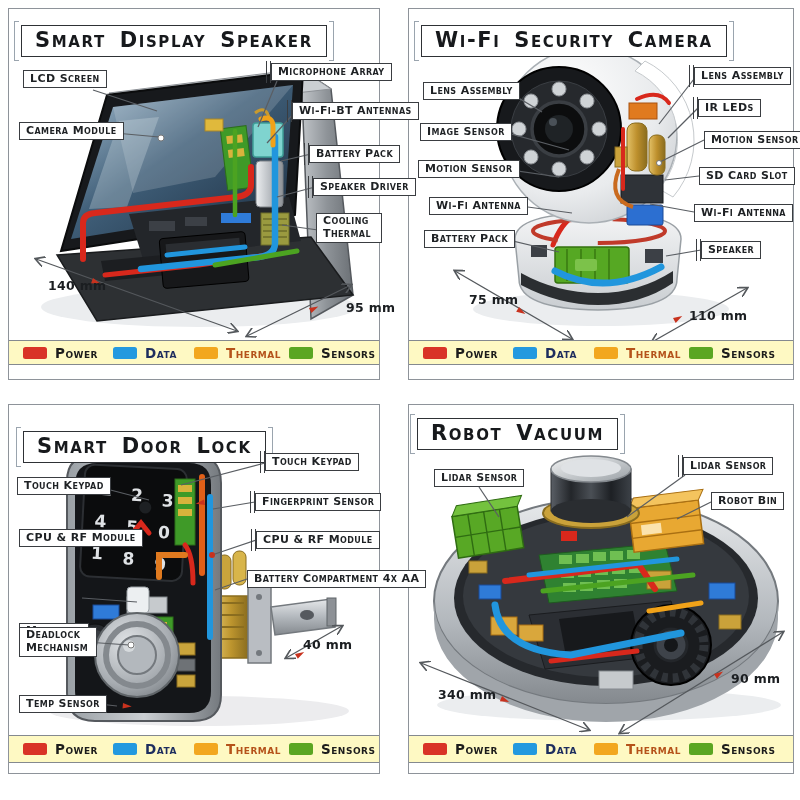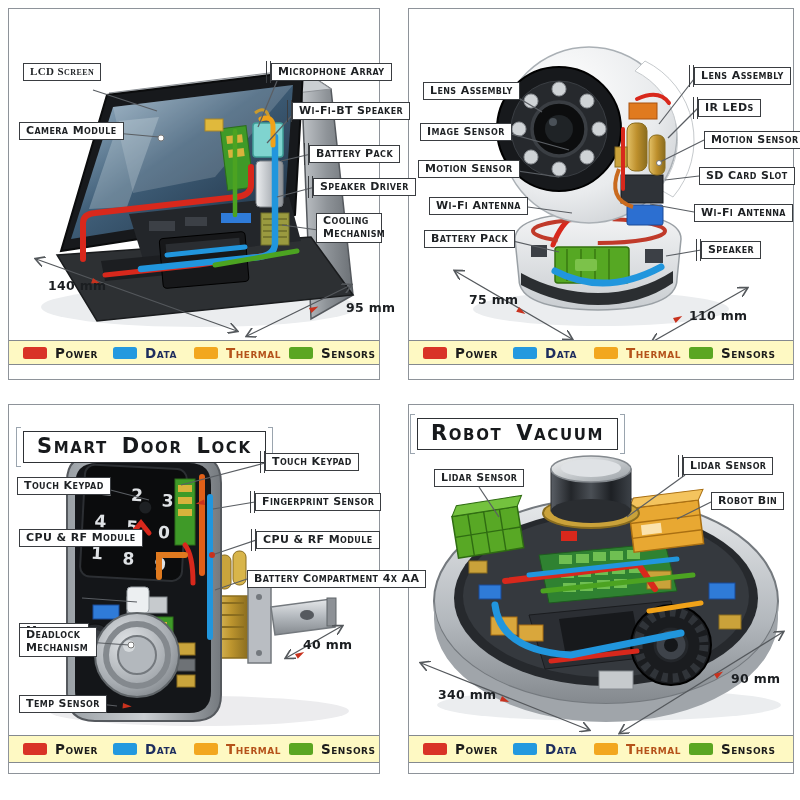--- a/index.html
+++ b/index.html
@@ -108,27 +108,28 @@
       </g>
       <circle cx="152" cy="129" r="3" fill="#fff" stroke="#777"></circle>
 
       <g stroke="#54585c" stroke-width="1.2" fill="none">
         <path d="M27,250 L228,322" marker-start="url(#sp-a)" marker-end="url(#sp-a)"></path>
         <path d="M238,327 L342,276" marker-start="url(#sp-a)" marker-end="url(#sp-a)"></path>
       </g>
       <polygon points="0,0 9,2.8 0,5.6" fill="#c8321e" transform="translate(84,269) rotate(20)"></polygon>
       <polygon points="0,0 9,2.8 0,5.6" fill="#c8321e" transform="translate(300,299) rotate(-26)"></polygon>
     </svg>
-    <div class="lbl" style="left:14px;top:54px;font-family:Liberation Serif, serif;">LCD Screen</div>
+    <div class="title" style="left:12px;top:16px;">Smart Display Speaker</div>
+    <div class="lbl" style="left:14px;top:61px;">LCD Screen</div>
     <div class="lbl" style="left:10px;top:113px;">Camera Module</div>
     <div class="lbl tickL" style="left:262px;top:54px;">Microphone Array</div>
-    <div class="lbl tickL" style="left:283px;top:93px;">Wi-Fi-BT Speaker</div>
+    <div class="lbl tickL" style="left:283px;top:93px;">Wi-Fi-BT Antennas</div>
     <div class="lbl tickL" style="left:300px;top:136px;">Battery Pack</div>
     <div class="lbl tickL" style="left:304px;top:169px;">Speaker Driver</div>
-    <div class="lbl wrap" style="left:307px;top:204px;width:52px;">Cooling Mechanism</div>
+    <div class="lbl wrap" style="left:307px;top:204px;width:52px;">Cooling Thermal</div>
     <div class="dim" style="left:39px;top:269px;">140 mm</div>
     <div class="dim" style="left:307px;top:291px;margin-left:30px;">95 mm</div>
     <div class="legend" style="bottom:14px;height:23px;">
       <span class="leg-item" style="left:14px;">
           <span class="sw sw-power"></span>
           <span>Power</span>
         </span>
       <span class="leg-item t-data" style="left:104px;">
           <span class="sw sw-data"></span>
           <span>Data</span>
@@ -225,20 +226,21 @@
       </g>
       <circle cx="250" cy="154" r="2.5" fill="#fff" stroke="#777"></circle>
 
       <g stroke="#54585c" stroke-width="1.2" fill="none">
         <path d="M46,262 L163,330" marker-start="url(#cam-a)" marker-end="url(#cam-a)"></path>
         <path d="M243,333 L338,279" marker-start="url(#cam-a)" marker-end="url(#cam-a)"></path>
       </g>
       <polygon points="0,0 9,2.8 0,5.6" fill="#c8321e" transform="translate(110,298) rotate(30)"></polygon>
       <polygon points="0,0 9,2.8 0,5.6" fill="#c8321e" transform="translate(264,309) rotate(-29)"></polygon>
     </svg>
+    <div class="title" style="left:12px;top:16px;">Wi-Fi Security Camera</div>
     <div class="lbl" style="left:14px;top:73px;">Lens Assembly</div>
     <div class="lbl" style="left:11px;top:114px;">Image Sensor</div>
     <div class="lbl" style="left:9px;top:151px;">Motion Sensor</div>
     <div class="lbl" style="left:20px;top:188px;">Wi-Fi Antenna</div>
     <div class="lbl" style="left:15px;top:221px;">Battery Pack</div>
     <div class="lbl tickL" style="left:285px;top:58px;">Lens Assembly</div>
     <div class="lbl tickL" style="left:289px;top:90px;">IR LEDs</div>
     <div class="lbl" style="left:295px;top:122px;">Motion Sensor</div>
     <div class="lbl" style="left:290px;top:158px;">SD Card Slot</div>
     <div class="lbl" style="left:285px;top:195px;">Wi-Fi Antenna</div>

